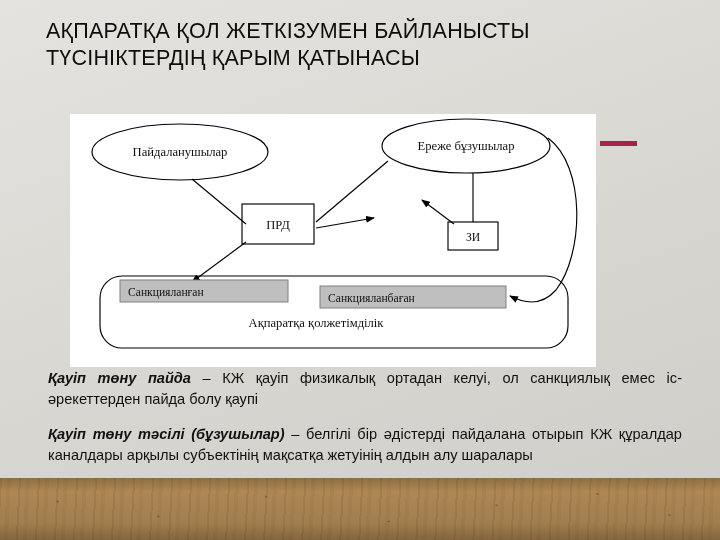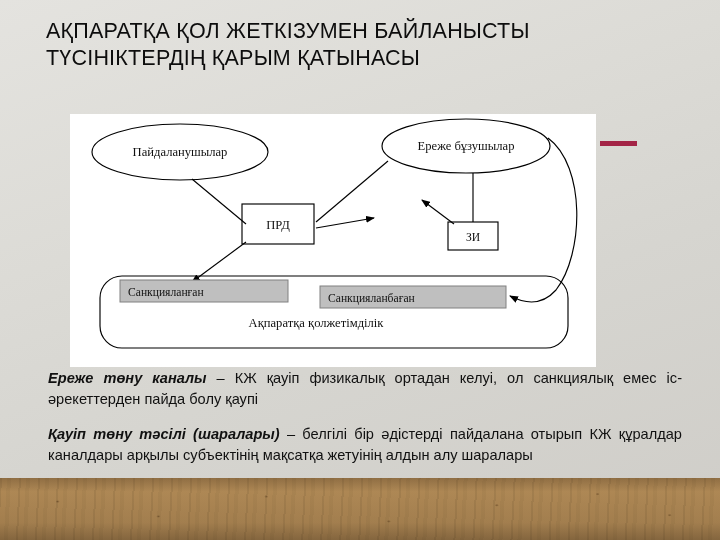--- a/index.html
+++ b/index.html
@@ -211,25 +211,25 @@
       <text x="58" y="182" class="dg-label-sm">Санкцияланған</text>
 
       <rect x="250" y="172" width="186" height="22" class="dg-fillbox"></rect>
       <text x="258" y="188" class="dg-label-sm">Санкцияланбаған</text>
 
       <text x="246" y="213" text-anchor="middle" class="dg-label">Ақпаратқа қолжетімділік</text>
     </svg>
   </div>
 
   <div class="body-text p1">
-    <span class="lead">Ереже төну каналы</span><span> – КЖ қауіп физикалық ортадан келуі, ол санкциялық емес іс-әрекеттерден пайда болу қаупі</span>
+    <span class="lead">Қауіп төну пайда</span><span> – КЖ қауіп физикалық ортадан келуі, ол санкциялық емес іс-әрекеттерден пайда болу қаупі</span>
   </div>
 
   <div class="body-text p2">
-    <span class="lead">Қауіп төну тәсілі (шаралары)</span><span> – белгілі бір әдістерді пайдалана отырып КЖ құралдар каналдары арқылы субъектінің мақсатқа жетуінің алдын алу шаралары</span>
+    <span class="lead">Қауіп төну тәсілі (бұзушылар)</span><span> – белгілі бір әдістерді пайдалана отырып КЖ құралдар каналдары арқылы субъектінің мақсатқа жетуінің алдын алу шаралары</span>
   </div>
 
   <div class="floor">
     <div class="planks"></div>
     <div class="grain"></div>
     <div class="knots"></div>
     <div class="shade"></div>
   </div>
 
 </div>

